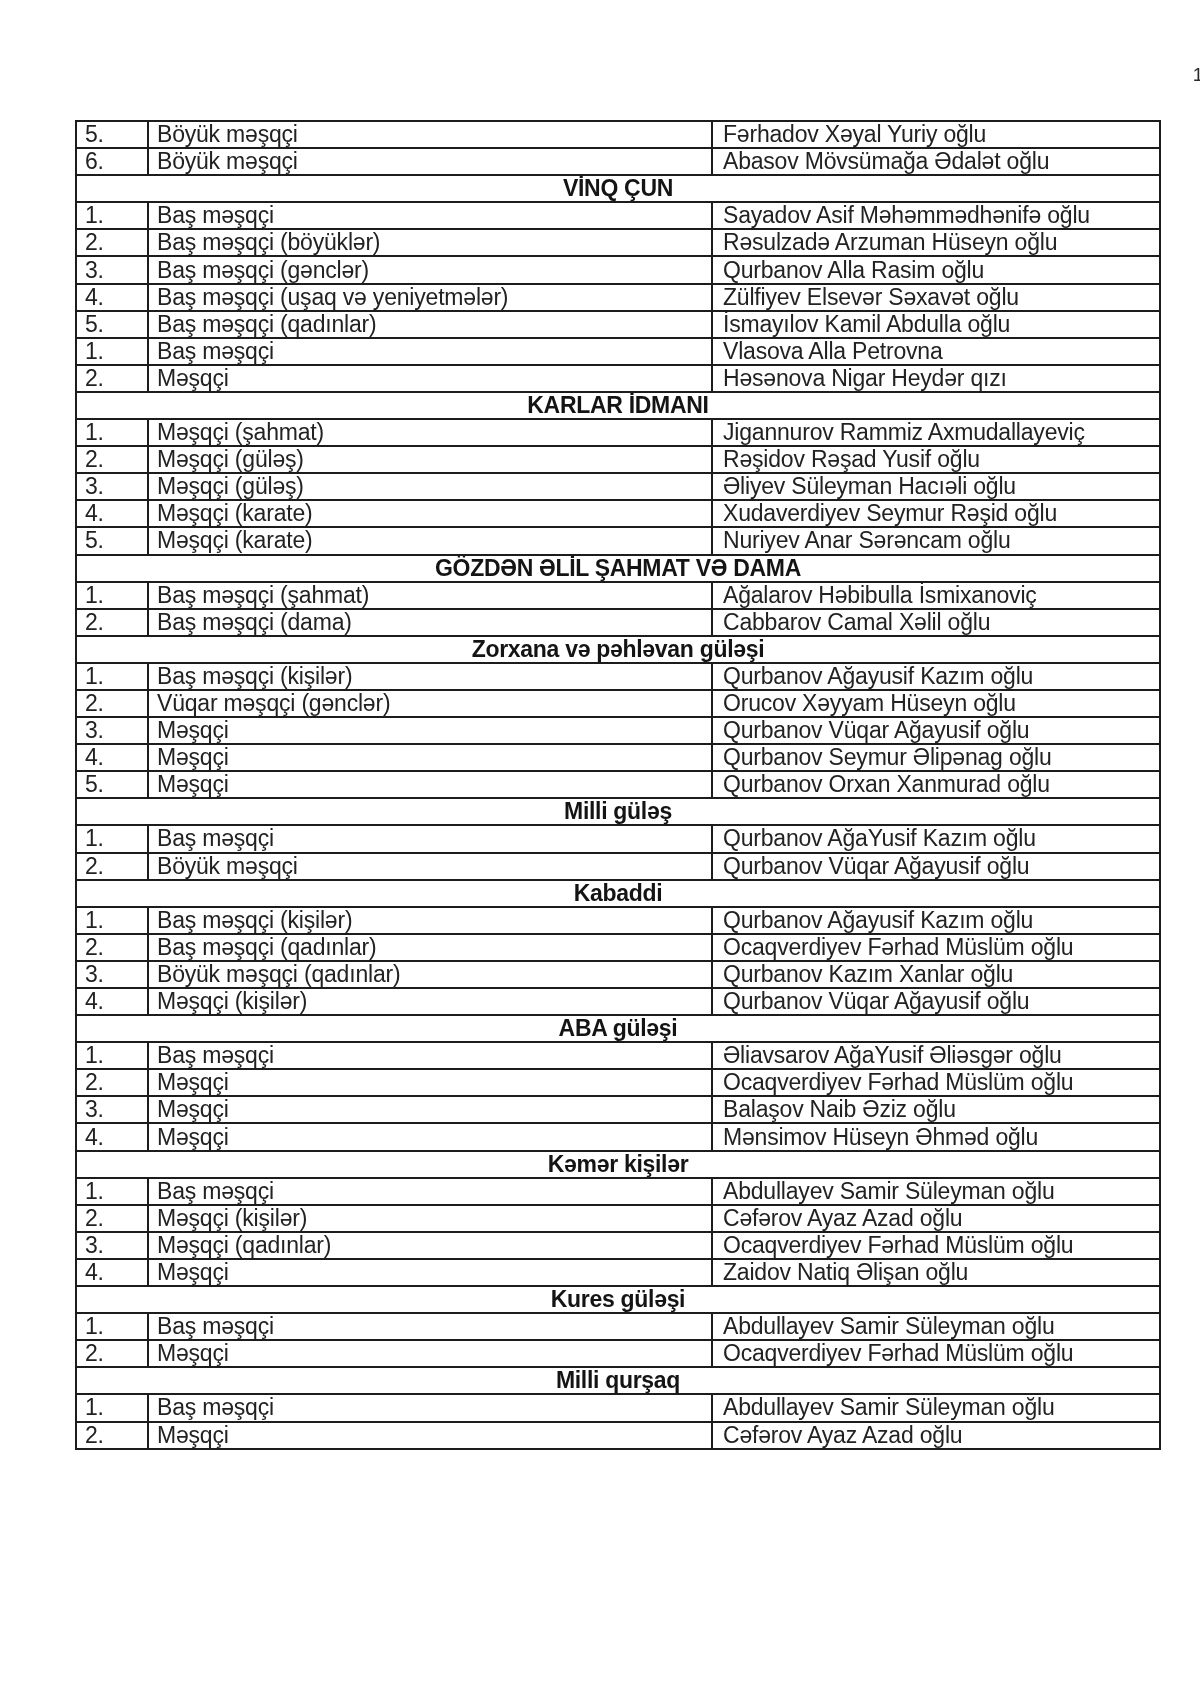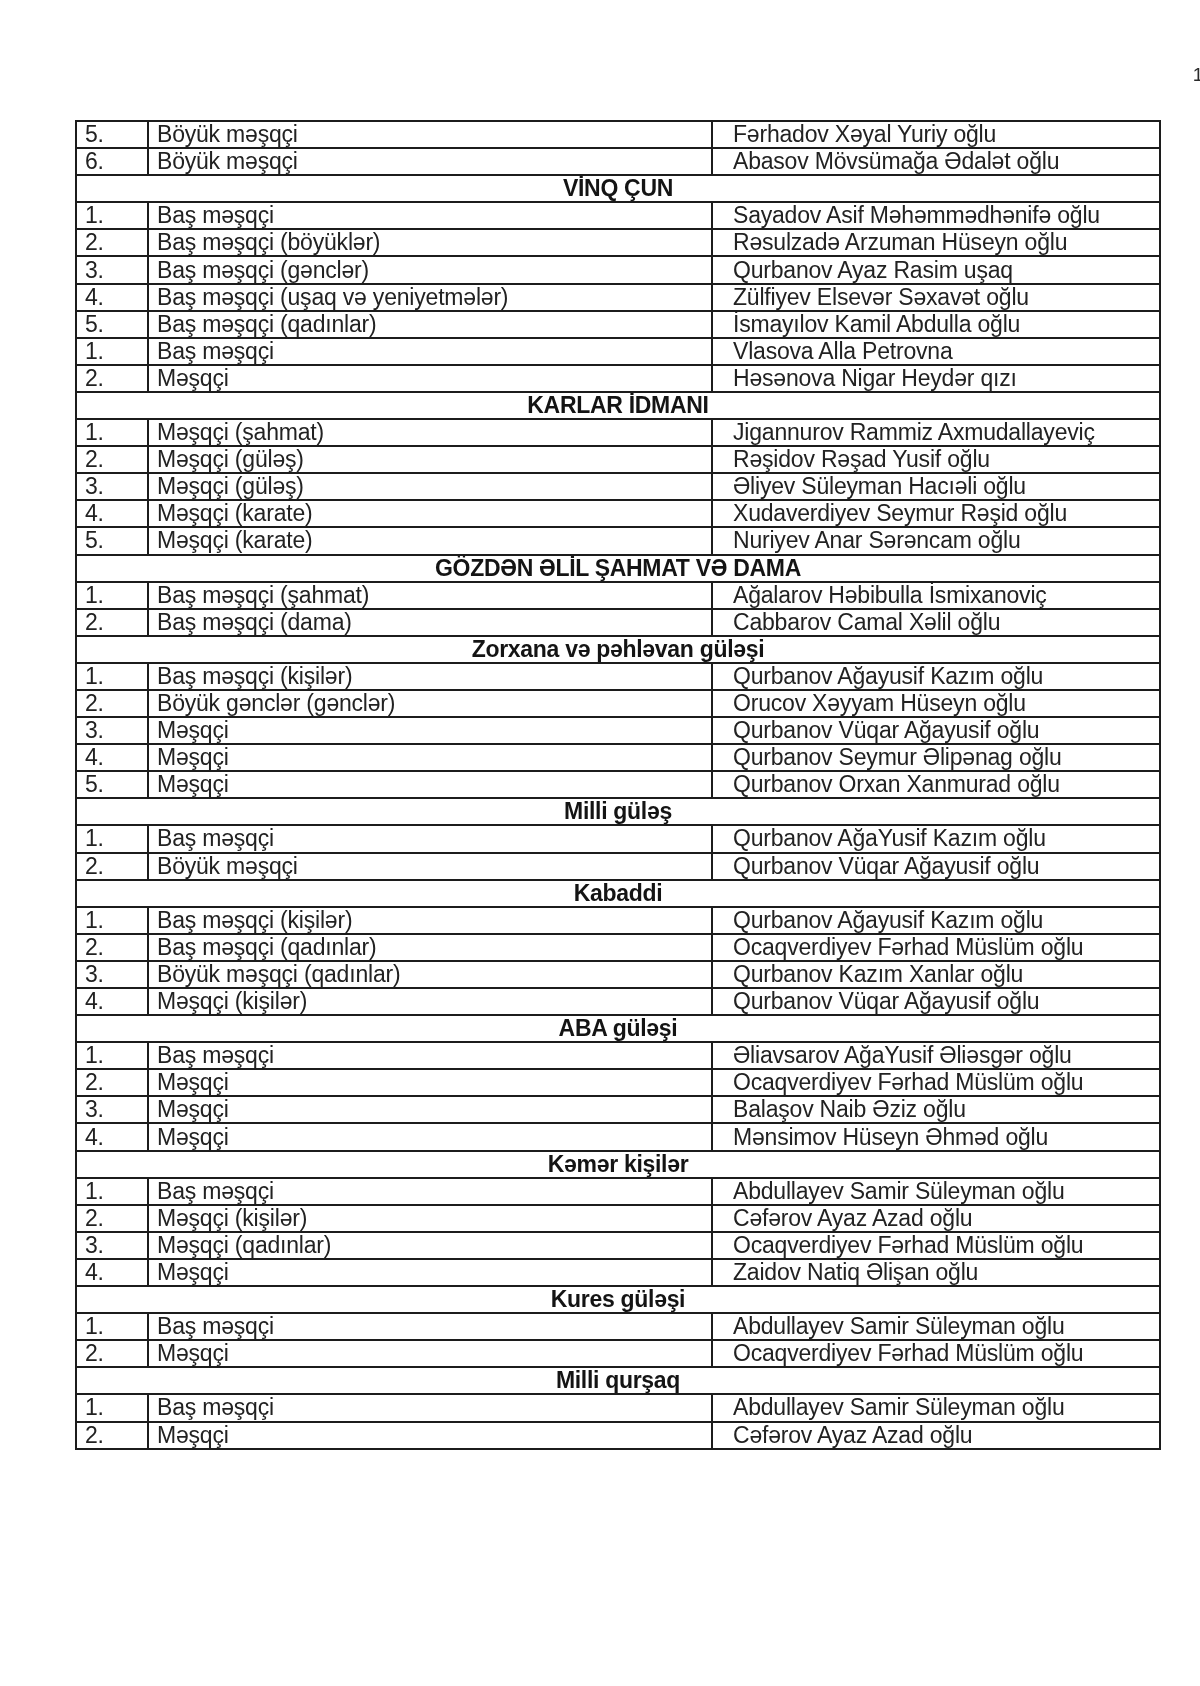--- a/index.html
+++ b/index.html
@@ -45,21 +45,21 @@
       white-space: nowrap;
       overflow: hidden;
       vertical-align: middle;
       letter-spacing: -0.2px;
       color: #222;
     }
     .doc-table td.num {
       padding-left: 8px;
     }
     .doc-table td.name {
-      padding-left: 20px;
+      padding-left: 10px;
     }
     .doc-table tr.section td {
       text-align: center;
       font-weight: bold;
       padding: 0;
       letter-spacing: -0.3px;
       color: #141414;
     }
   </style>
 </head>
@@ -93,21 +93,21 @@
         <td class="name">Sayadov Asif Məhəmmədhənifə oğlu</td>
       </tr>
       <tr>
         <td class="num">2.</td>
         <td class="position">Baş məşqçi (böyüklər)</td>
         <td class="name">Rəsulzadə Arzuman Hüseyn oğlu</td>
       </tr>
       <tr>
         <td class="num">3.</td>
         <td class="position">Baş məşqçi (gənclər)</td>
-        <td class="name">Qurbanov Ayaz Rasim uşaq</td>
+        <td class="name">Qurbanov Alla Rasim oğlu</td>
       </tr>
       <tr>
         <td class="num">4.</td>
         <td class="position">Baş məşqçi (uşaq və yeniyetmələr)</td>
         <td class="name">Zülfiyev Elsevər Səxavət oğlu</td>
       </tr>
       <tr>
         <td class="num">5.</td>
         <td class="position">Baş məşqçi (qadınlar)</td>
         <td class="name">İsmayılov Kamil Abdulla oğlu</td>
@@ -166,21 +166,21 @@
       <tr class="section">
         <td colspan="3">Zorxana və pəhləvan güləşi</td>
       </tr>
       <tr>
         <td class="num">1.</td>
         <td class="position">Baş məşqçi (kişilər)</td>
         <td class="name">Qurbanov Ağayusif Kazım oğlu</td>
       </tr>
       <tr>
         <td class="num">2.</td>
-        <td class="position">Böyük gənclər (gənclər)</td>
+        <td class="position">Vüqar məşqçi (gənclər)</td>
         <td class="name">Orucov Xəyyam Hüseyn oğlu</td>
       </tr>
       <tr>
         <td class="num">3.</td>
         <td class="position">Məşqçi</td>
         <td class="name">Qurbanov Vüqar Ağayusif oğlu</td>
       </tr>
       <tr>
         <td class="num">4.</td>
         <td class="position">Məşqçi</td>

